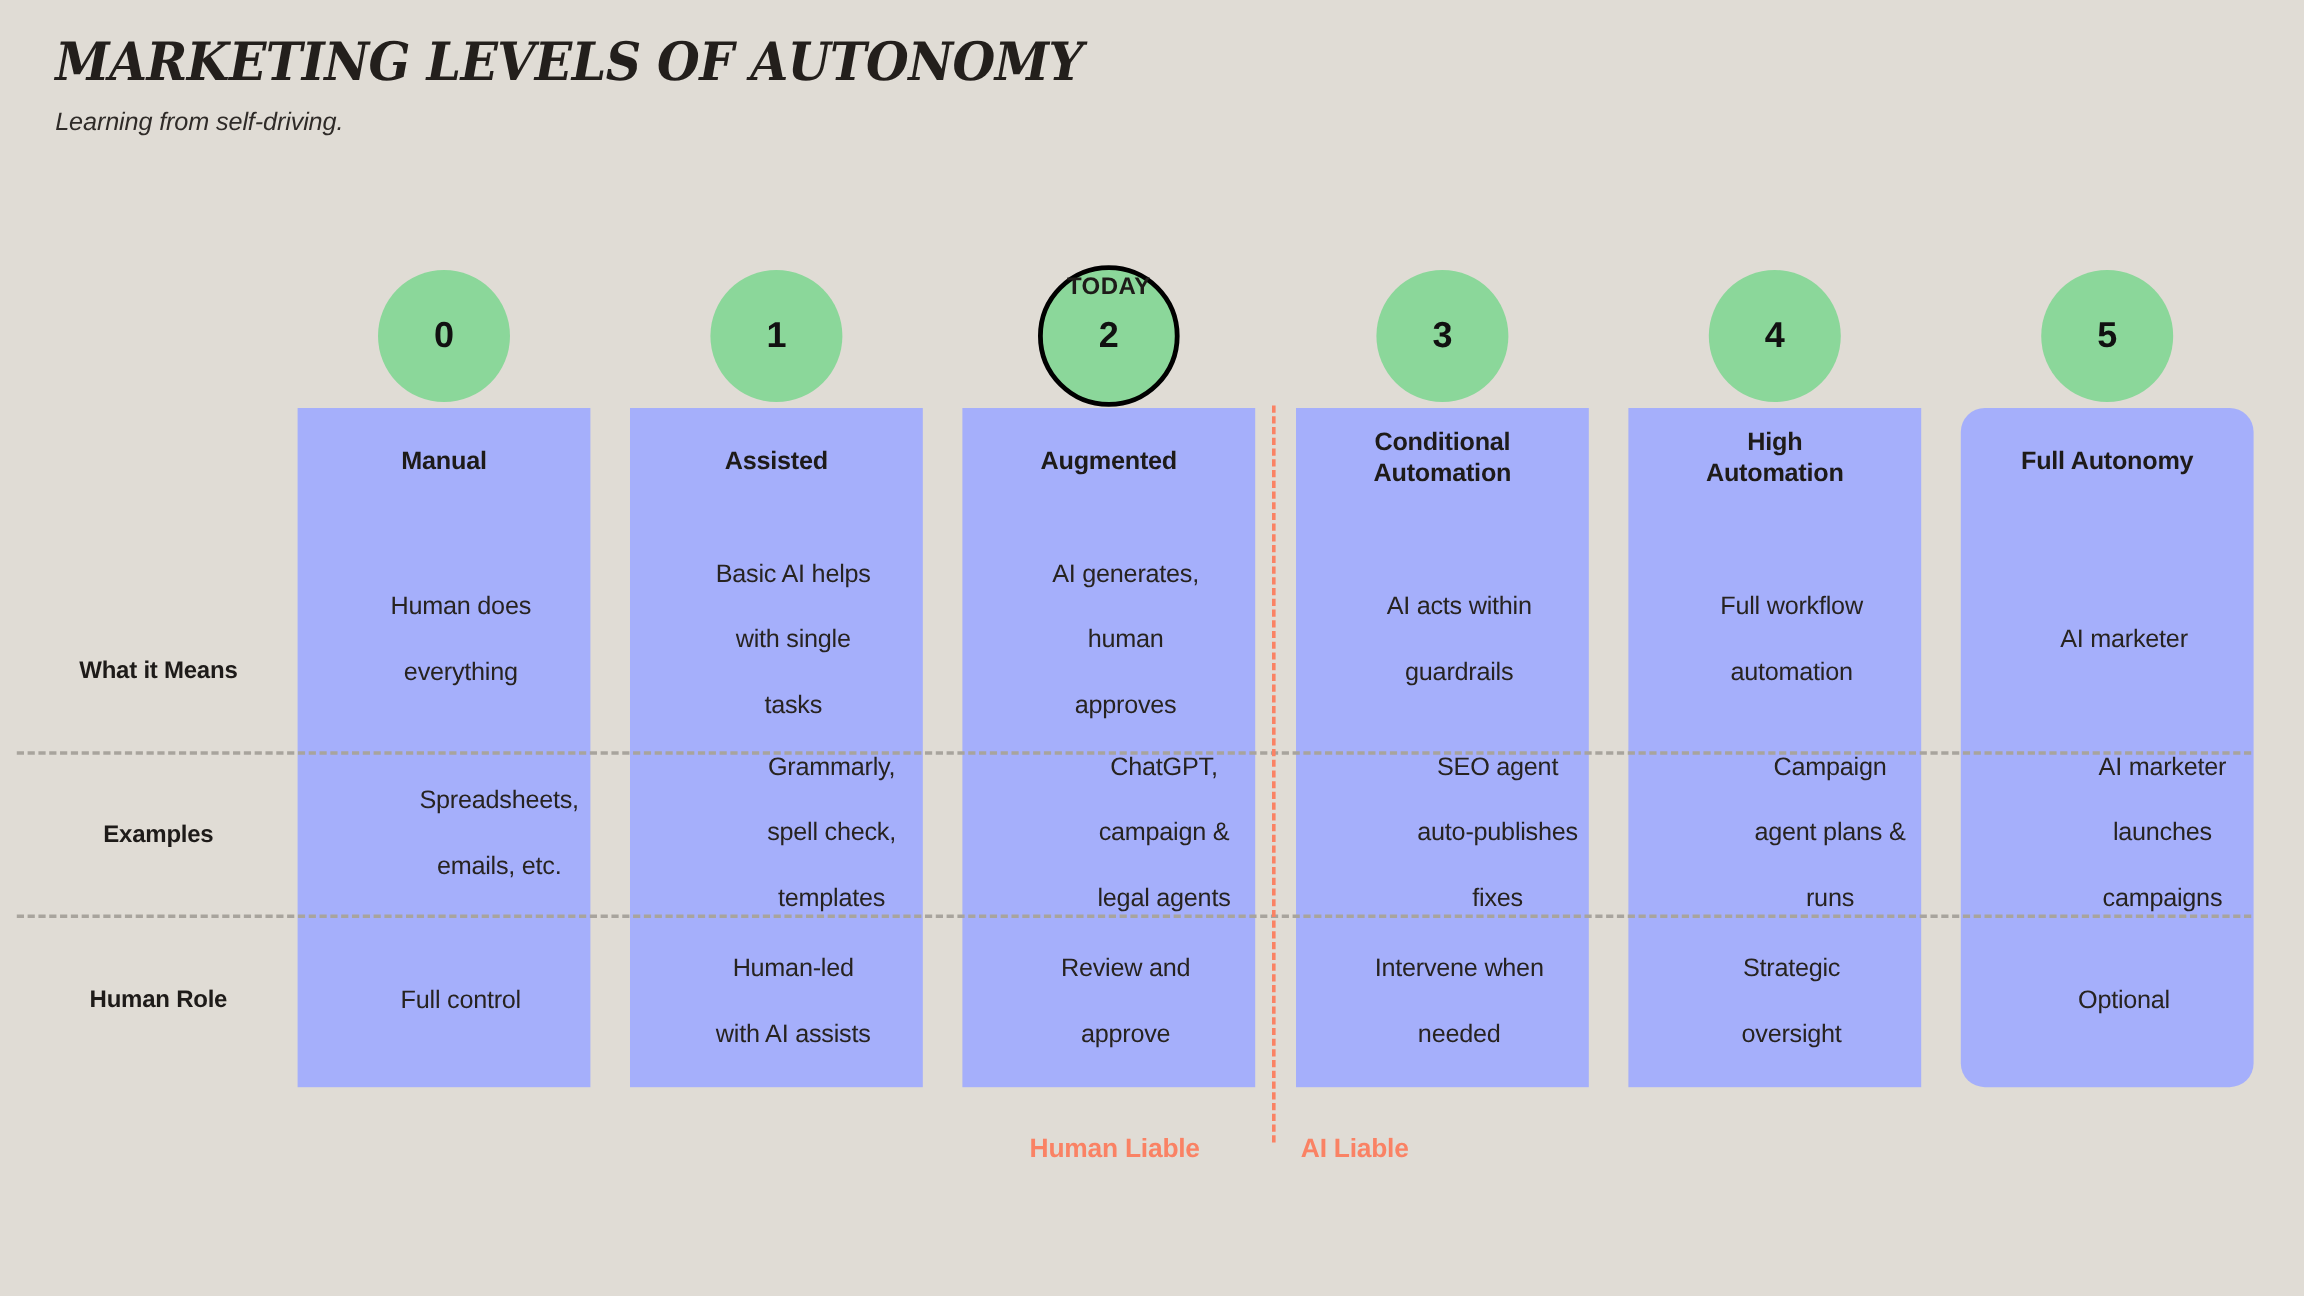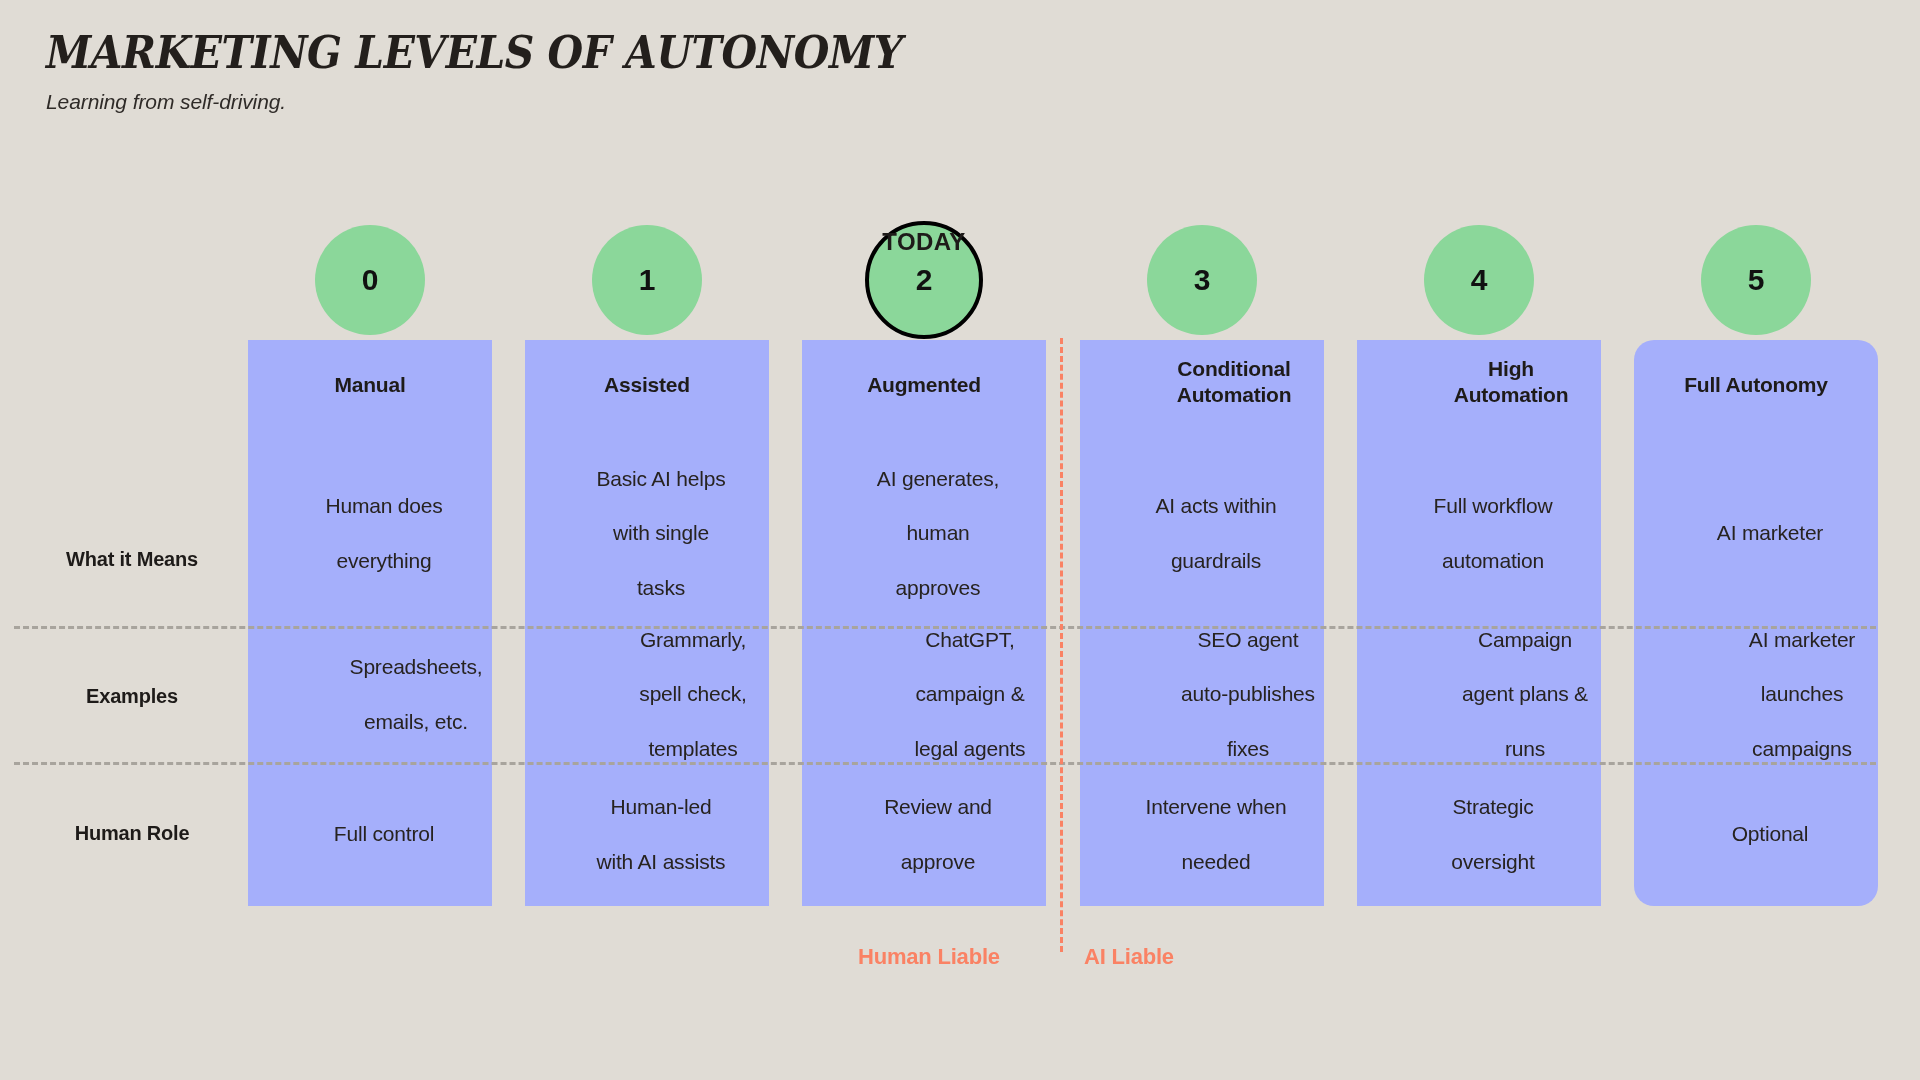--- a/index.html
+++ b/index.html
@@ -100,21 +100,21 @@
     top: 0;
     left: 0;
     width: 244px;
     text-align: center;
     font-size: 21px;
     font-weight: bold;
     line-height: 1.22;
     color: #1e1b19;
     letter-spacing: -0.2px;
   }
-  .col-title.two-line { top: 16px; padding-left: 32px; }
+  .col-title.two-line { top: 16px; }
   .col-title.one-line { top: 32px; }
 
   .cell {
     position: absolute;
     left: 0;
     width: 272px;
     text-align: center;
     font-size: 21px;
     line-height: 1.30;
     color: #272320;
@@ -176,21 +176,21 @@
   .circ-4 { left: 1424px; }
   .circ-5 { left: 1701px; }
 
   
   #today-label {
     position: absolute;
     top: 228px;
     left: 802px;
     width: 244px;
     text-align: center;
-    font-size: 24px;
+    font-size: 20px;
     font-weight: bold;
     letter-spacing: 0.4px;
     color: #1e1b19;
   }
 
   
   #liability-divider {
     position: absolute;
     left: 1060px;
     top: 338px;

